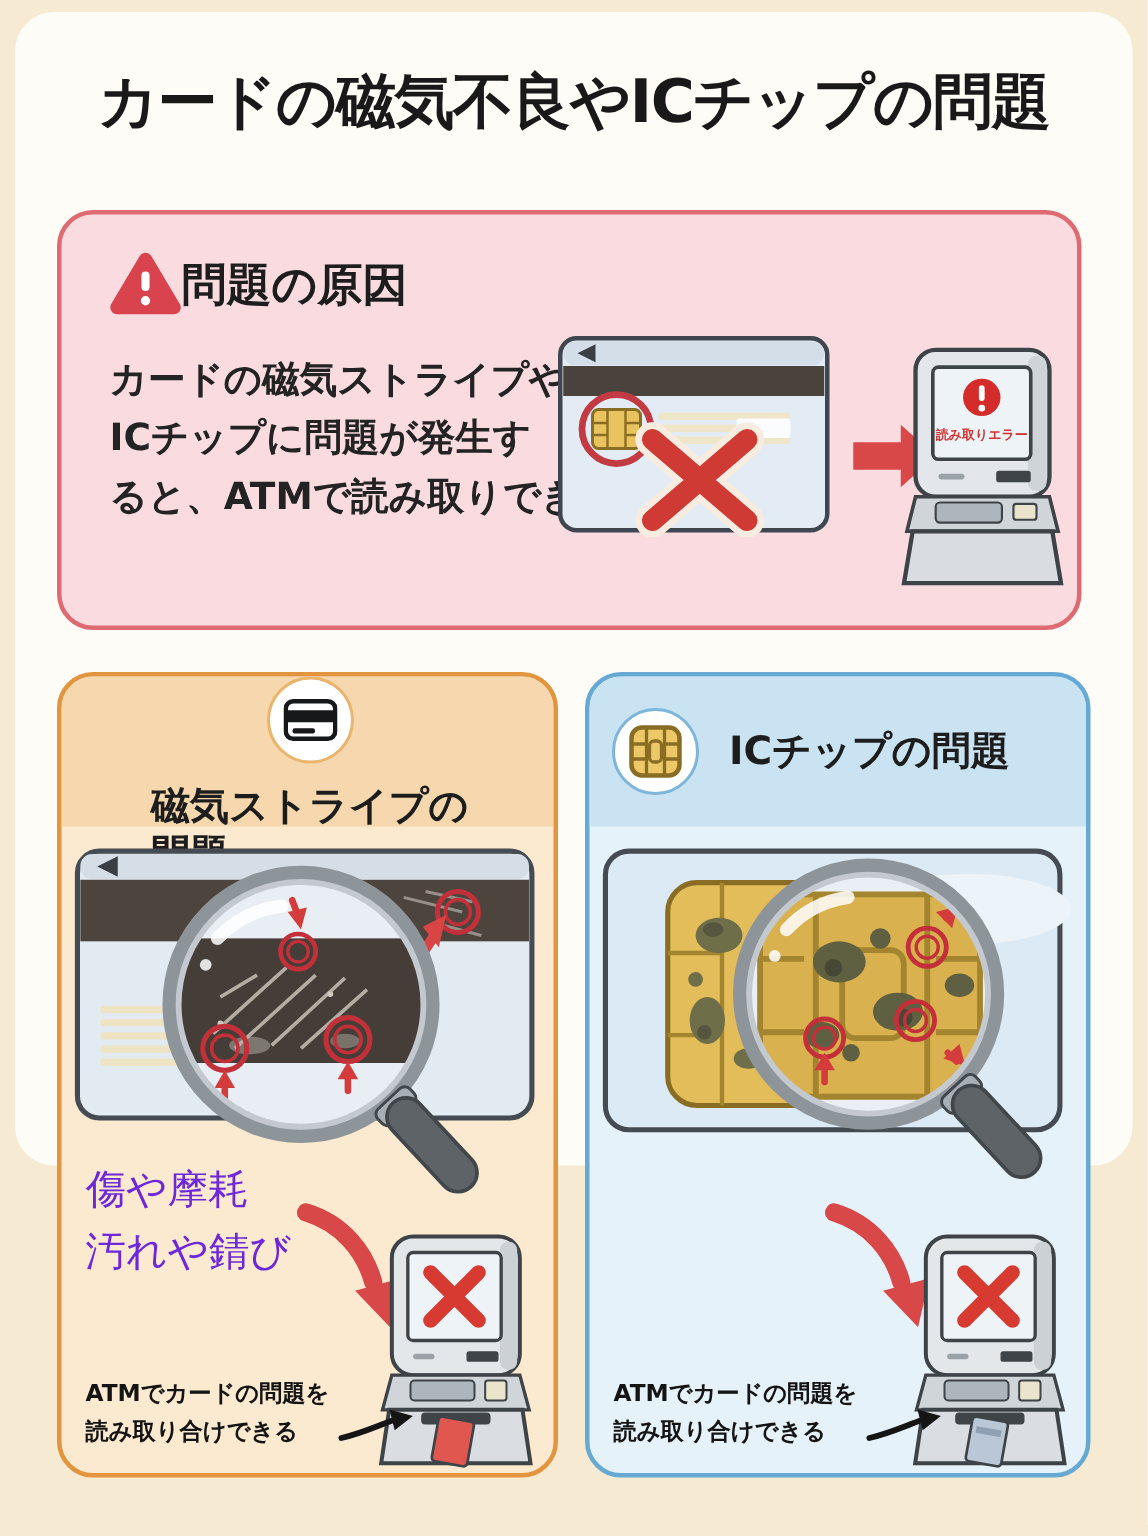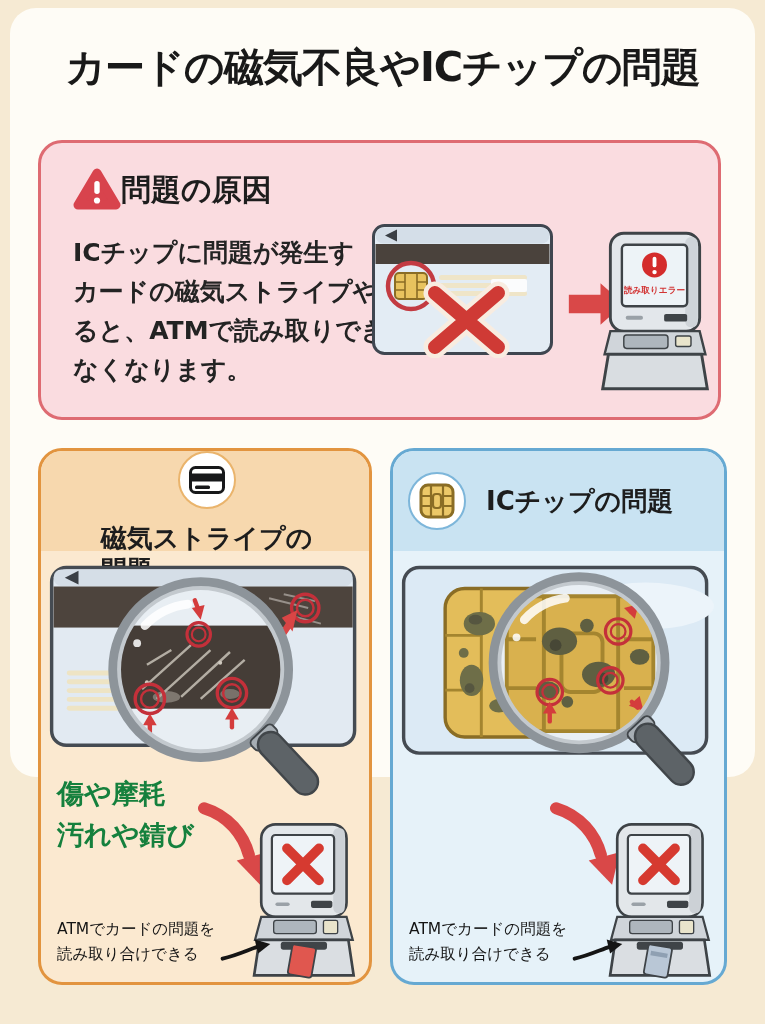--- a/index.html
+++ b/index.html
@@ -48,26 +48,26 @@
   .panel-right .panel-header { background:var(--chip_panel_header_bg,#c9e3f2);gap:20px; }
   .icon-circle {
     width:58px; height:58px; border-radius:50%; background:#fff;
     display:flex; align-items:center; justify-content:center; flex-shrink:0;
   }
   .panel-left  .icon-circle { border:2.5px solid #eab46c; }
   .panel-right .icon-circle { border:2.5px solid #7db6da; }
   .panel-title { font-size:26px; line-height:32px; font-weight:900; color:#1d1d1d; }
   .panel-body { position:relative; height:430px; }
   .inspect-svg { position:absolute; left:8px; top:14px; width:318px; height:259px; }
-  .problems { position:absolute; left:16px; top:222px; font-size:27px; line-height:41px; font-weight:700; color:#15803d; }
+  .problems { position:absolute; left:16px; top:222px; font-size:27px; line-height:41px; font-weight:400; color:#6d28d9; }
   .swoosh-svg { position:absolute; left:150px; top:250px; width:84px; height:92px; }
   .atm-x-svg { position:absolute; left:202px; top:268px; width:120px; height:160px; }
   .panel-right .atm-x-svg { left:206px; }
   .note { position:absolute; left:16px; bottom:14px; display:flex; align-items:flex-end; gap:5px; }
-  .note-lines { font-size:15.5px; line-height:25px; font-weight:400; color:#141414; }
+  .note-lines { font-size:15.5px; line-height:25px; font-weight:700; color:#141414; }
   .note-arrow-svg { width:52px; height:26px; margin-bottom:4px; }
   .atm-card-left { fill:#e0574f; }
   .atm-card-right { fill:#b9c7d6; }
 </style>
 </head>
 <body>
 
 <div class="container">
 
   <div class="page-title">カードの磁気不良やICチップの問題</div>
@@ -76,24 +76,23 @@
     <div class="cause-header">
       <svg width="48" height="44" viewBox="0 0 48 44">
         <polygon points="24,6 43,38 5,38" fill="#d8434d" stroke="#d8434d" stroke-width="9" stroke-linejoin="round"></polygon>
         <rect x="21.3" y="14" width="5.4" height="13" rx="2.7" fill="#fff"></rect>
         <circle cx="24" cy="33.5" r="3.1" fill="#fff"></circle>
       </svg>
       <div class="hd">問題の原因</div>
     </div>
 
     <div class="cause-text">
+      <div>カードの磁気ストライプや</div>
       <div>ICチップに問題が発生す</div>
-      <div>カードの磁気ストライプや</div>
       <div>ると、ATMで読み取りでき</div>
-      <div>なくなります。</div>
     </div>
 
     <svg class="cause-card-svg" viewBox="0 0 185 135">
       <rect x="2.5" y="2.5" width="178" height="128" rx="11" fill="#e3ecf4" stroke="#3f4650" stroke-width="3"></rect>
       <rect x="4.5" y="4.5" width="174" height="16" rx="8" fill="#d4dee8"></rect>
       <polygon points="14,12.5 26,6.5 26,18.5" fill="#3a3f45"></polygon>
       <rect x="4.5" y="21" width="174" height="20" fill="#4a423c"></rect>
       <rect x="24" y="50" width="32" height="26" rx="4" fill="#e8c35e" stroke="#8a6d25" stroke-width="2"></rect>
       <path d="M24,59 h10 M24,67 h10 M46,59 h10 M46,67 h10 M34,50 v26 M46,50 v26" stroke="#8a6d25" stroke-width="1.6" fill="none"></path>
       <circle cx="40" cy="63" r="23" fill="none" stroke="#c33b42" stroke-width="4.5"></circle>

